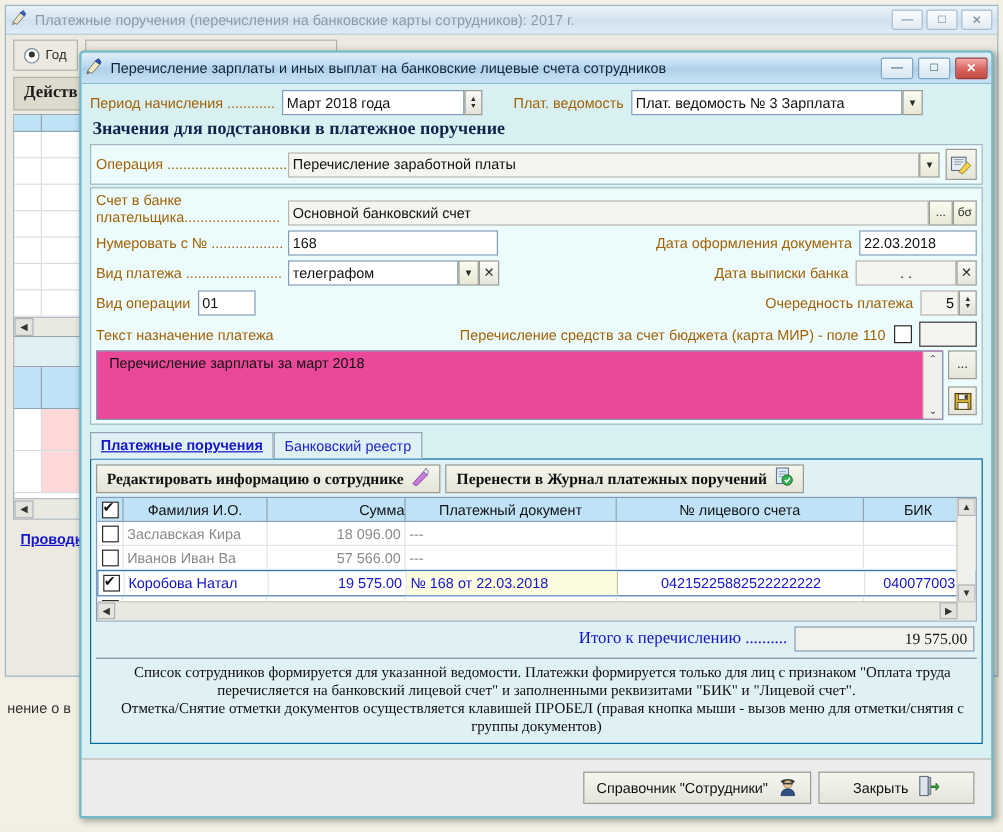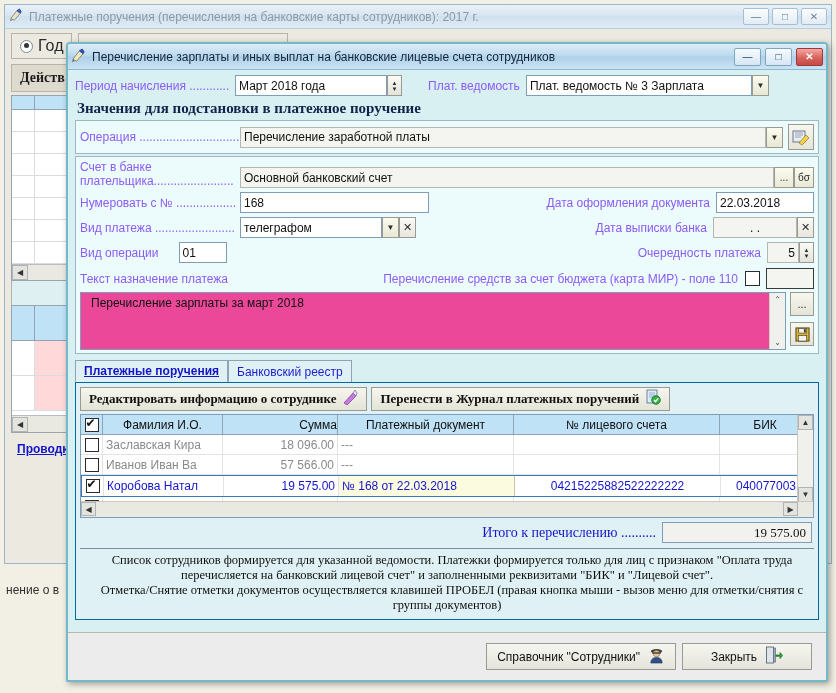--- a/index.html
+++ b/index.html
@@ -44,21 +44,21 @@
   }
   .winbtn.close-inactive { color: #6c8296; }
   .bg-toolbar-row {
     margin: 4px 6px 0 6px; height: 26px;
     display: flex; align-items: center;
   }
   .radio-box {
     border: 1px solid #b4b4a8; background: #eceae0;
     height: 26px; display: flex; align-items: center;
     padding: 0 8px; gap: 5px; box-sizing: border-box;
-    color: #2b2b2b; font-size: 16px;
+    color: #2b2b2b; font-size: 11px;
   }
   .radio-dot {
     width: 11px; height: 11px; border-radius: 50%;
     border: 1px solid #7b8896; background: #fff;
     display: inline-block; position: relative;
   }
   .radio-dot::after {
     content: ""; position: absolute; left: 2.5px; top: 2.5px;
     width: 5px; height: 5px; border-radius: 50%; background: #333;
   }
@@ -174,21 +174,21 @@
   .dlg-winbtn.close {
     border: 1px solid #9d3a38;
     background: linear-gradient(to bottom,#f4a9a5,#d9625c 55%,#c44b45);
     color: #fff; font-weight: bold;
   }
 
   .dlg-body { padding: 5px 7px 0 7px; }
 
   .row { display: flex; align-items: center; }
   .lbl {
-    color: #8b5cf6; font-size: 12px; white-space: nowrap;
+    color: #a16207; font-size: 12px; white-space: nowrap;
   }
 
   .txtbox {
     border: 1px solid #7f9db9; background: #fff;
     height: 21px; box-sizing: border-box;
     display: flex; align-items: center;
     padding: 0 3px; font-size: 12px; color: #111;
   }
   .txtbox.flat { border: 1px solid #b6b6b0; background: #f4f4f0; }
   .spin {
@@ -522,38 +522,38 @@
             <div class="lbl">Счет в банке</div>
             <div class="lbl">плательщика........................</div>
           </div>
           <div class="txtbox flat" style="flex:1">Основной банковский счет</div>
           <div class="smbtn" style="height:21px">...</div>
           <div class="smbtn" style="height:21px">бσ</div>
         </div>
 
         <div class="row" style="margin-top:4px">
           <span class="lbl" style="width:160px">Нумеровать с № ..................</span>
-          <div class="txtbox" style="width:189px">168</div>
+          <div class="txtbox" style="width:175px">168</div>
           <span class="lbl" style="margin-left:auto">Дата оформления документа</span>
           <div class="txtbox" style="width:98px;margin-left:6px;border:1px solid #7f9db9">22.03.2018</div>
         </div>
 
         <div class="row" style="margin-top:4px">
           <span class="lbl" style="width:160px">Вид платежа ........................</span>
           <div class="txtbox" style="width:142px">телеграфом</div>
           <div class="ddbtn">▼</div>
           <div class="xbtn">✕</div>
           <span class="lbl" style="margin-left:auto">Дата выписки банка</span>
           <div class="txtbox flat" style="width:84px;margin-left:6px;justify-content:center">.  .</div>
           <div class="xbtn">✕</div>
         </div>
 
         <div class="row" style="margin-top:4px">
           <span class="lbl" style="">Вид операции</span>
-          <div class="txtbox" style="width:48px;margin-left:20px">01</div>
+          <div class="txtbox" style="width:48px;margin-left:6px">01</div>
           <span class="lbl" style="margin-left:auto">Очередность платежа</span>
           <div class="txtbox flat" style="width:32px;margin-left:6px;justify-content:flex-end">5</div>
           <div class="spin">
               <span>▲</span>
               <span>▼</span>
             </div>
         </div>
 
         <div class="row" style="margin-top:5px">
           <span class="lbl">Текст назначение платежа</span>

